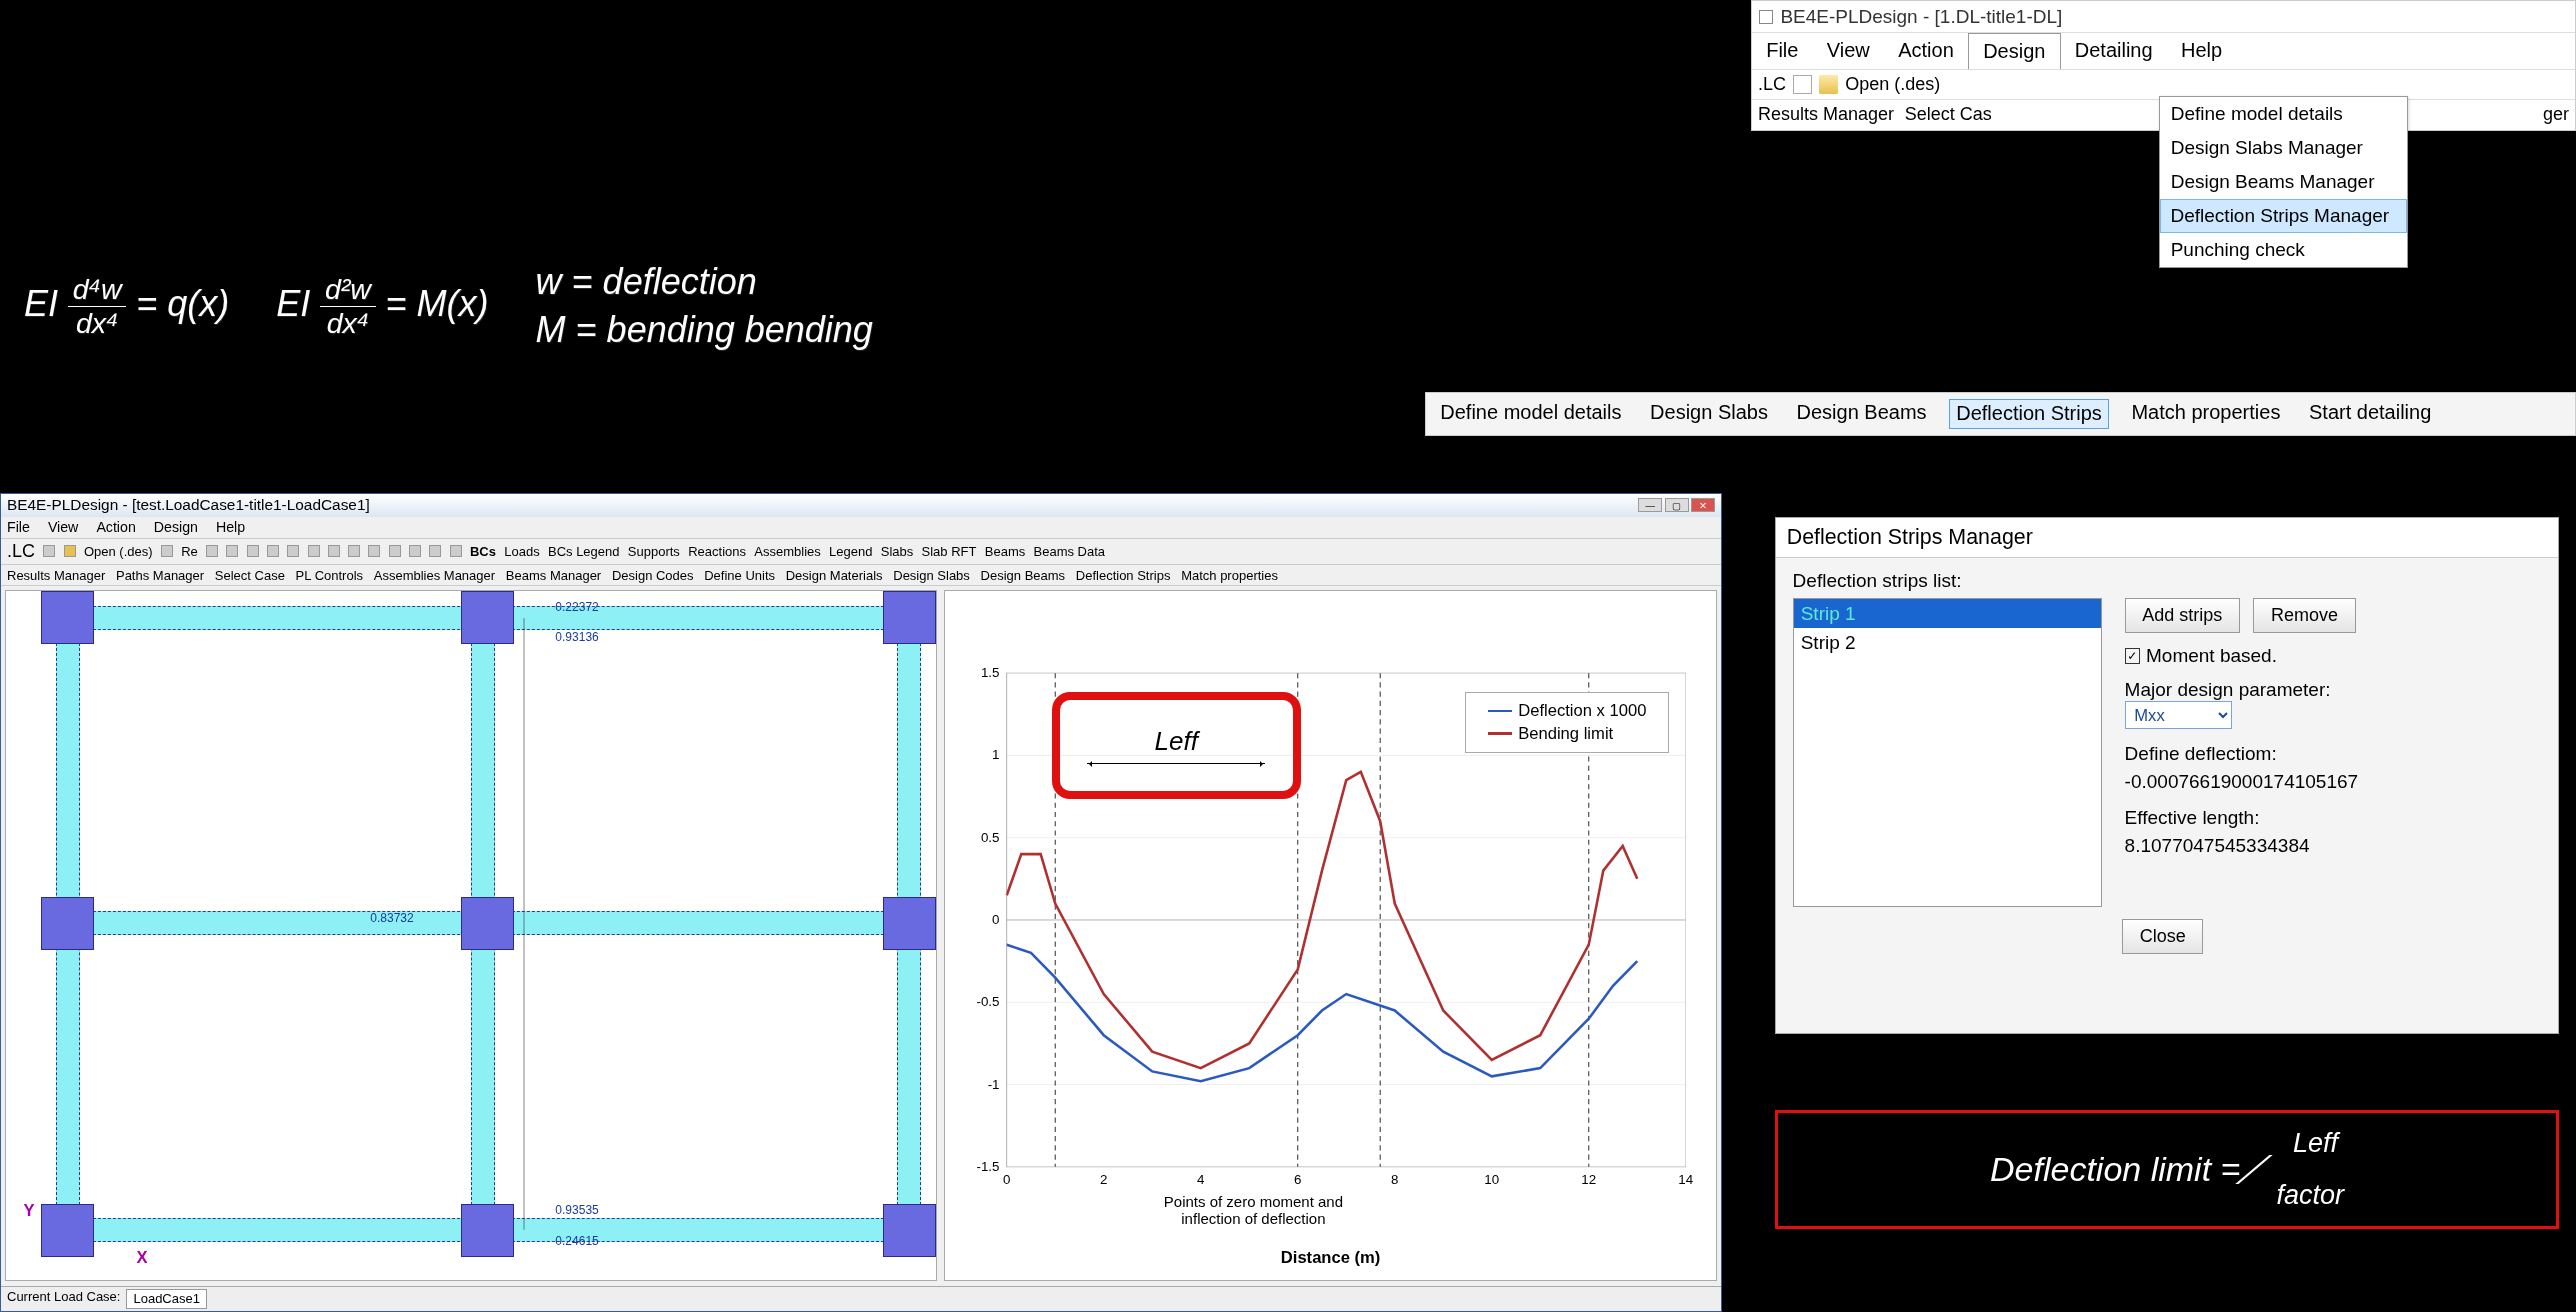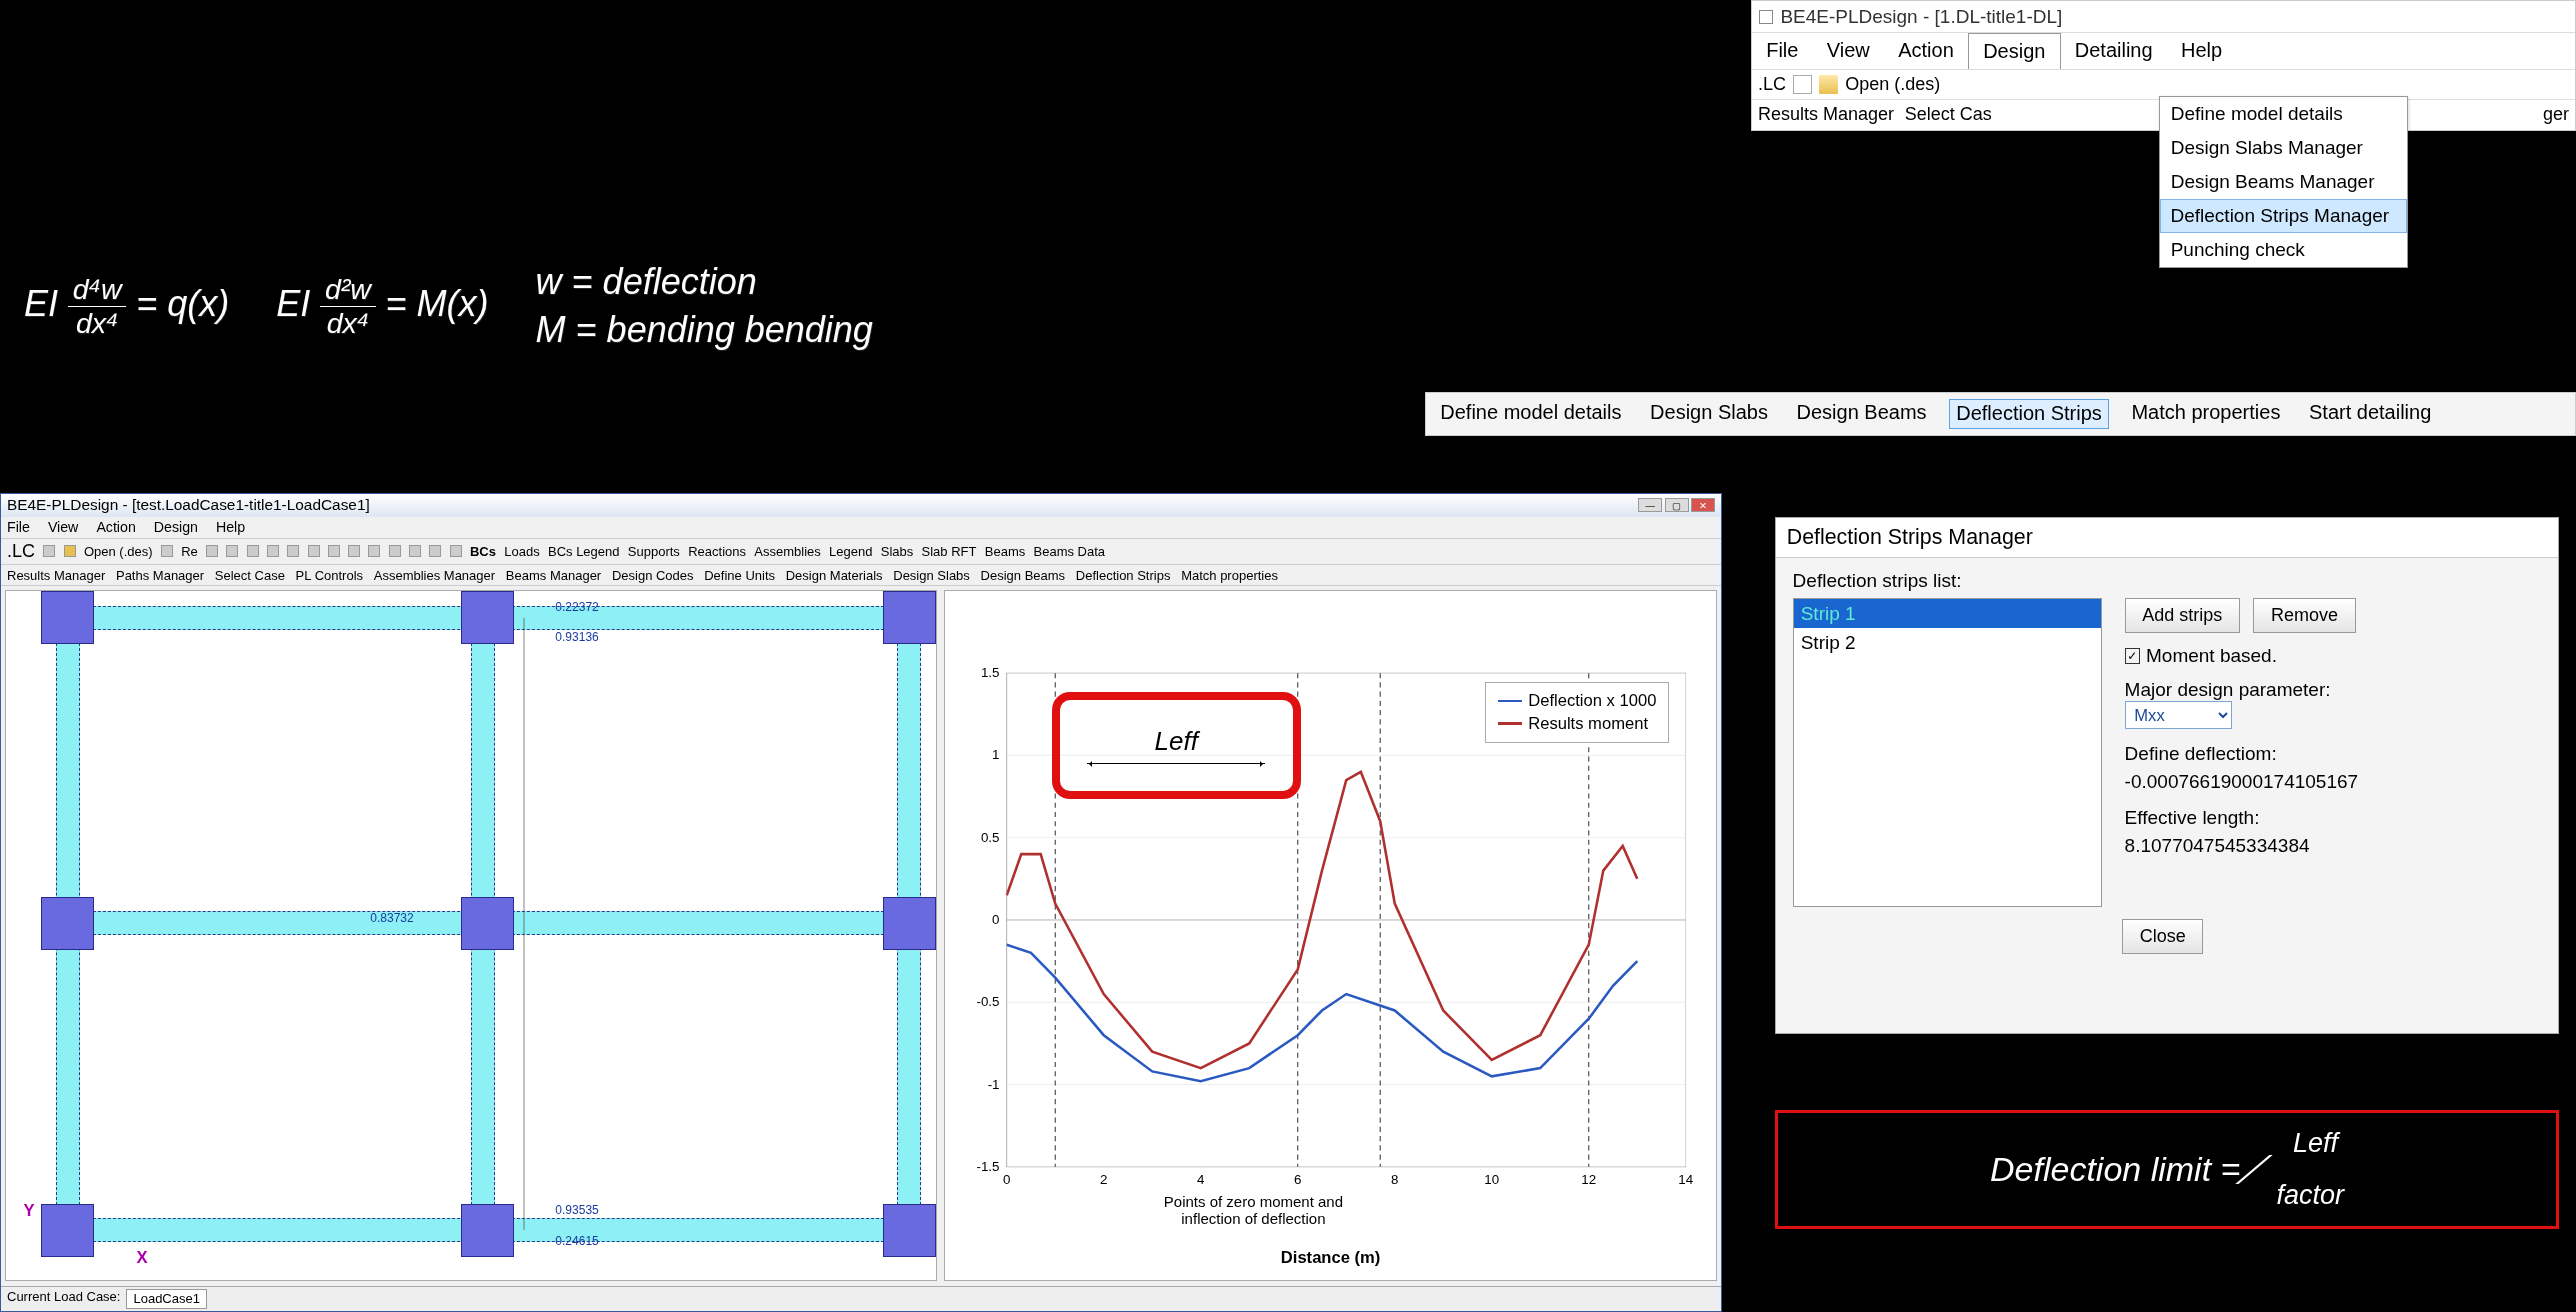--- a/index.html
+++ b/index.html
@@ -56,21 +56,21 @@
 .status-bar { position:absolute; bottom:0; left:0; right:0; background:#eee; border-top:0.6px solid #aaa; padding:2.4px 6px; font-size:13px; display:flex; gap:6px;}
 .status-bar .box { border:0.6px solid #999; padding:1.2px 6px; background:#fff;}
 
 
 .chart-svg { width: 100%; height: 100%; }
 .leff-box { position: absolute; top: 101px; left: 107px; width: 249px; height: 107px; border: 8.3px solid #e01010; border-radius: 18px; display:flex; flex-direction:column; align-items:center; justify-content:center; font-style:italic; font-size:26px;}
 .leff-arrow { width:178px; border-top:1.2px solid #000; position:relative; margin-top:6px;}
 .leff-arrow::before,.leff-arrow::after{content:"";position:absolute;top:-3.6px;border:3.6px solid transparent;}
 .leff-arrow::before{left:-1.2px;border-right-color:#000;}
 .leff-arrow::after{right:-1.2px;border-left-color:#000;}
-.chart-legend { position:absolute; top:91px; right:47px; border:0.6px solid #aaa; background:#fff; padding:6px 12px; font-size:16.6px;}
+.chart-legend { position:absolute; top:101px; right:47px; border:0.6px solid #aaa; background:#fff; padding:6px 22px; font-size:16.6px;}
 .chart-legend .row{display:flex;align-items:center;gap:6px;margin:2.4px 0;}
 .chart-legend .swatch{width:24px;height:2.4px;}
 .chart-note { position:absolute; bottom:53px; left:40%; transform:translateX(-50%); font-size:15px; text-align:center;}
 .chart-xlabel { position:absolute; bottom:12px; left:50%; transform:translateX(-50%); font-size:16.6px; font-weight:bold;}
 
 
 .dialog { position: absolute; top: 517px; left: 1775px; width: 784px; height: 517px; background: #f4f4f4; border: 0.6px solid #aaa; box-shadow: 2.4px 2.4px 7.1px rgba(0,0,0,.3); }
 .dialog .dlg-title { padding: 7.1px 10.7px; font-size: 21.4px; border-bottom: 0.6px solid #ccc; background:#fff;}
 .dialog .body { padding: 12px 16.6px; font-size: 19px; }
 .dialog .label { margin-bottom: 6px; }
@@ -296,21 +296,21 @@
         <span>Leff</span>
         <div class="leff-arrow"></div>
       </div>
       <div class="chart-legend" id="chart-legend">
           <div class="row">
             <span class="swatch" style="background: rgb(42, 90, 192);"></span>
             <span>Deflection x 1000</span>
           </div>
           <div class="row">
             <span class="swatch" style="background: rgb(176, 48, 48);"></span>
-            <span>Results moment</span>
+            <span>Bending limit</span>
           </div>
         </div>
       <div class="chart-note" id="chart-note">Points of zero moment and<br>inflection of deflection</div>
       <div class="chart-xlabel">Distance (m)</div>
     </div>
   </div>
   <div class="status-bar">
     <span>Current Load Case:</span>
     <span class="box">LoadCase1</span>
   </div>

